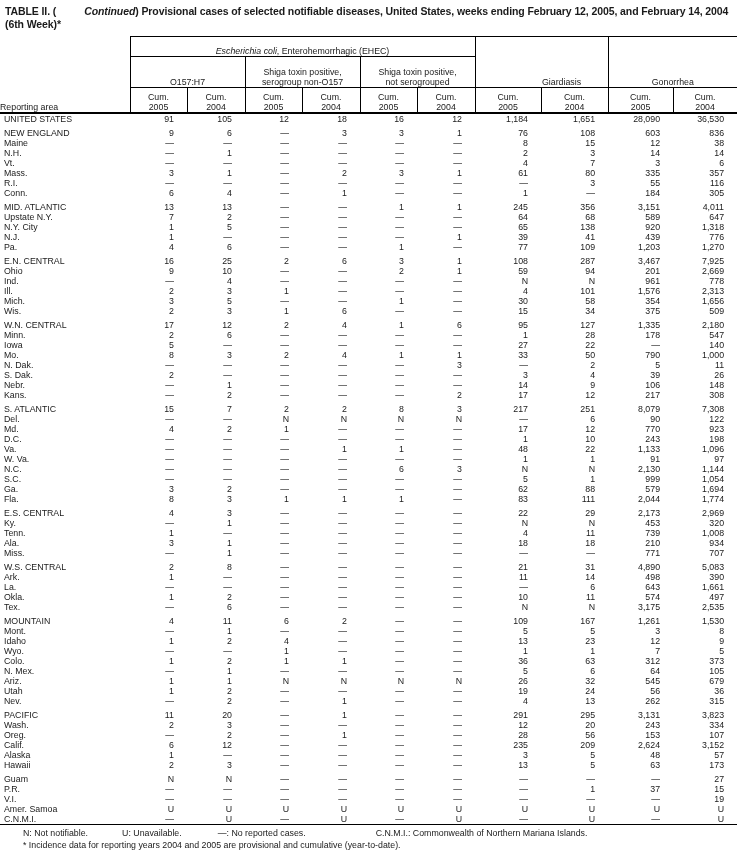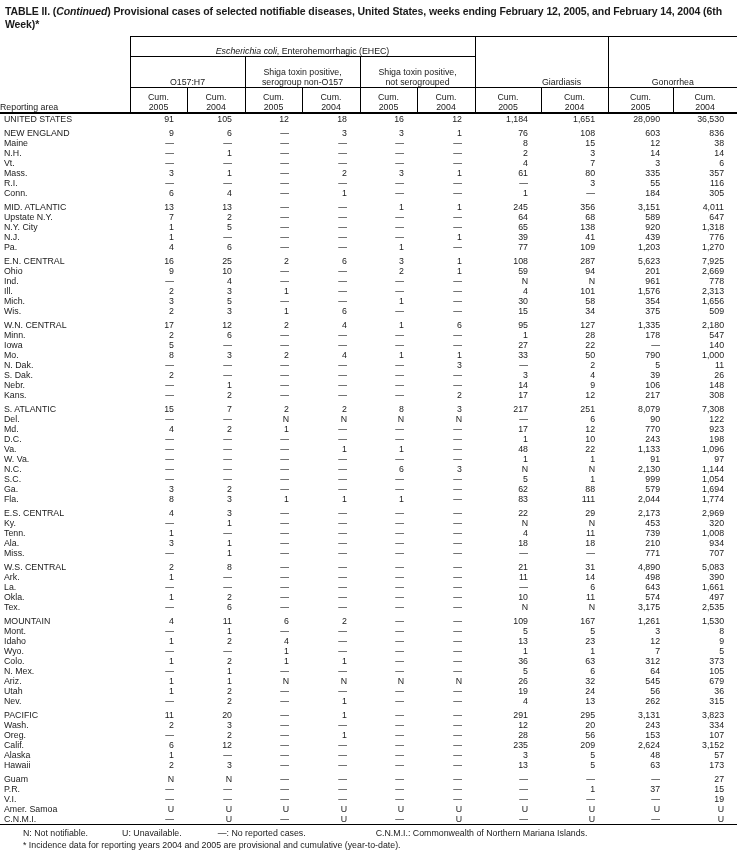--- a/index.html
+++ b/index.html
@@ -14,21 +14,21 @@
     background: #ffffff;
     overflow: hidden;
   }
   .title {
     padding: 5px 8px 3px 5px;
     font-size: 10.5px;
     font-weight: bold;
     line-height: 1.25;
     letter-spacing: -0.1px;
   }
-  .title .cont { font-style: italic; }
+  .title .cont { font-style: italic; margin-left: 28px; }
 
   table.report {
     border-collapse: collapse;
     table-layout: fixed;
     width: 737px;
     margin-top: 2px;
   }
   table.report td, table.report th {
     padding: 0;
     font-size: 8.8px;
@@ -358,21 +358,21 @@
         <tr>
           <td class="lbl">E.N. CENTRAL</td>
           <td class="val">16</td>
           <td class="val">25</td>
           <td class="val">2</td>
           <td class="val">6</td>
           <td class="val">3</td>
           <td class="val">1</td>
           <td class="val">108</td>
           <td class="val">287</td>
-          <td class="val">5,623</td>
+          <td class="val">3,467</td>
           <td class="val">7,925</td>
         </tr>
         <tr>
           <td class="lbl">Ohio</td>
           <td class="val">9</td>
           <td class="val">10</td>
           <td class="val">—</td>
           <td class="val">—</td>
           <td class="val">2</td>
           <td class="val">1</td>

